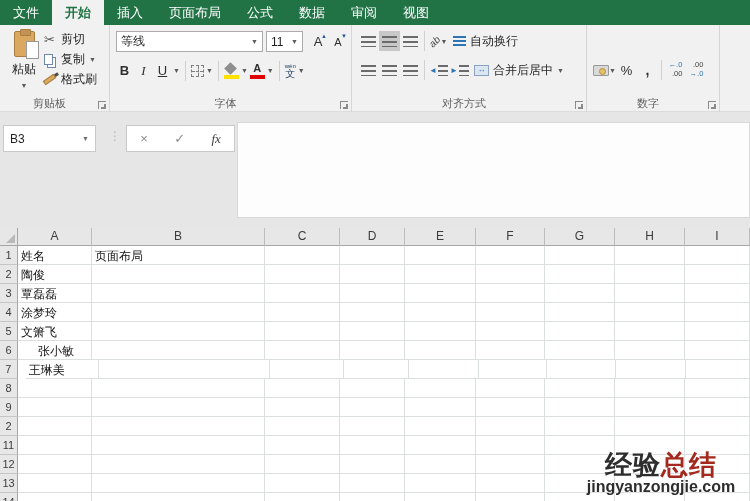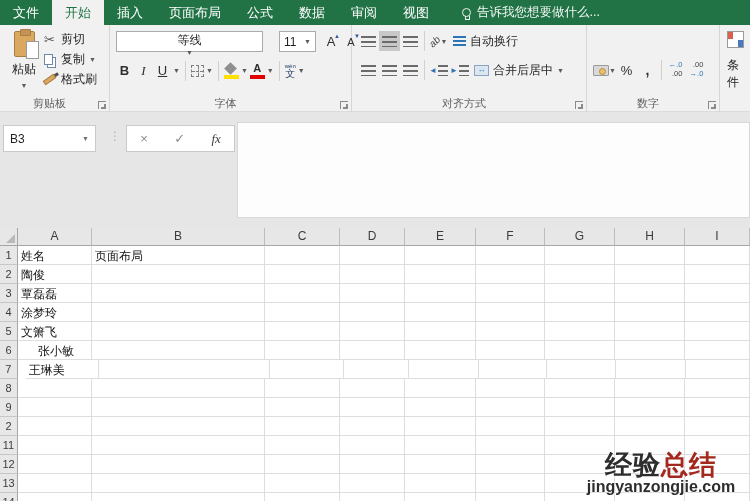--- a/index.html
+++ b/index.html
@@ -7,21 +7,21 @@
     --gridline:#dcdfe0; --hdrbg:#e7e7e7; --hdrline:#a6a6a6; --ink:#262626;
     --icongray:#595959; --seплять:#d6d4d2;
   }
   *{margin:0;padding:0;box-sizing:border-box;font-family:"Liberation Sans","DejaVu Sans",sans-serif;}
   html,body{width:750px;height:501px;overflow:hidden;background:#fff;}
   .app{width:750px;height:501px;position:relative;}
 
   
   .tabbar{height:25px;background:var(--green);display:flex;align-items:stretch;color:#fff;font-size:13px;}
   .tab{padding:8px 13px;display:flex;align-items:center;cursor:default;white-space:nowrap;}
-  .tab.selected{background:var(--ribbon);color:var(--green);}
+  .tab.selected{background:var(--ribbon);color:var(--green);font-weight:bold;}
   .tellme{display:flex;align-items:center;gap:6px;margin-left:20px;font-size:12.5px;color:#f2f7f4;}
   .bulb{width:9px;height:9px;border:1px solid #eef4f0;border-radius:50%;position:relative;display:inline-block;}
   .bulb::after{content:"";position:absolute;left:2px;bottom:-4px;width:3px;height:3px;border-left:1px solid #eef4f0;border-right:1px solid #eef4f0;border-bottom:1px solid #eef4f0;}
 
   
   .ribbon{height:87px;background:var(--ribbon);position:relative;border-bottom:1px solid #dddcdb;}
   .group{position:absolute;top:0;height:87px;border-right:1px solid #d8d6d4;}
   .g-clip{left:0;width:110px;} .g-font{left:110px;width:242px;}
   .g-align{left:352px;width:235px;} .g-num{left:587px;width:133px;}
   .g-cond{left:720px;width:30px;border-right:none;}
@@ -43,21 +43,21 @@
   .scissors{font-family:"DejaVu Sans",sans-serif;font-size:13px;color:#555;}
   .copy-ic{width:9px;height:11px;background:#fff;border:1px solid #6f87a8;box-shadow:3px 3px 0 -1px #fff,3px 3px 0 0 #6f87a8;margin-right:3px;}
   .brush-ic{width:13px;height:5px;background:#d9a863;border:1px solid #a97f41;transform:rotate(-35deg);position:relative;}
   .brush-ic::after{content:"";position:absolute;right:-5px;top:0;width:4px;height:3px;background:#4d4d4d;}
 
   
   .frow{position:absolute;left:6px;display:flex;align-items:center;}
   .g-font .r1{top:6px;}
   .g-font .r2{top:35px;gap:2px;}
   .combo{background:#fff;border:1px solid var(--boxborder);height:21px;display:flex;align-items:center;justify-content:space-between;padding:0 4px;font-size:12px;color:#1f1f1f;}
-  .fontname{width:147px;margin-right:16px;flex-direction:column;}
+  .fontname{width:147px;margin-right:3px;}
   .fontsize{width:37px;margin-right:5px;}
   .abtn{position:relative;width:20px;height:20px;display:flex;align-items:center;justify-content:center;font-size:13px;color:#2f2f2f;}
   .abtn .caret{position:absolute;top:1px;right:1px;font-size:6px;color:#2b579a;line-height:1;}
   .abtn.shrink{font-size:11px;}
   .fmt{width:17px;height:21px;display:flex;align-items:center;justify-content:center;font-size:13px;color:#2f2f2f;}
   .fmt.b{font-weight:bold;}
   .fmt.i{font-style:italic;font-family:"Liberation Serif",serif;}
   .fmt.u{text-decoration:underline;}
   .vsep{width:1px;height:20px;background:#d2d0ce;margin:0 3px;}
   .border-ic{width:13px;height:12px;border:1px dashed #7f7f7f;position:relative;}
@@ -131,24 +131,20 @@
 
   <div class="tabbar">
     <div class="tab">文件</div>
     <div class="tab selected">开始</div>
     <div class="tab">插入</div>
     <div class="tab">页面布局</div>
     <div class="tab">公式</div>
     <div class="tab">数据</div>
     <div class="tab">审阅</div>
     <div class="tab">视图</div>
-    <div class="tellme">
-      <span class="bulb"></span>
-      <span>告诉我您想要做什么...</span>
-    </div>
   </div>
 
   <div class="ribbon">
 
     <div class="group g-clip">
       <div class="paste-btn">
         <span class="clipboard-icon">
             <span class="page"></span>
           </span>
         <span class="paste-label">粘贴</span>
@@ -289,24 +285,20 @@
           <span class="deci">
               <span>.00</span>
               <span class="bluearrow">→.0</span>
             </span>
         </div>
       </div>
       <div class="glabel">数字</div>
       <span class="launcher"></span>
     </div>
 
-    <div class="group g-cond">
-      <span class="cf-ic"></span>
-      <span class="cf-lbl">条件</span>
-    </div>
   </div>
 
   <div class="fstrip">
     <div class="namebox">
       <span>B3</span>
       <span class="nb-dd">▼</span>
     </div>
     <span class="vdots">⋮</span>
     <div class="fxbox">
       <span class="fxb">×</span>

